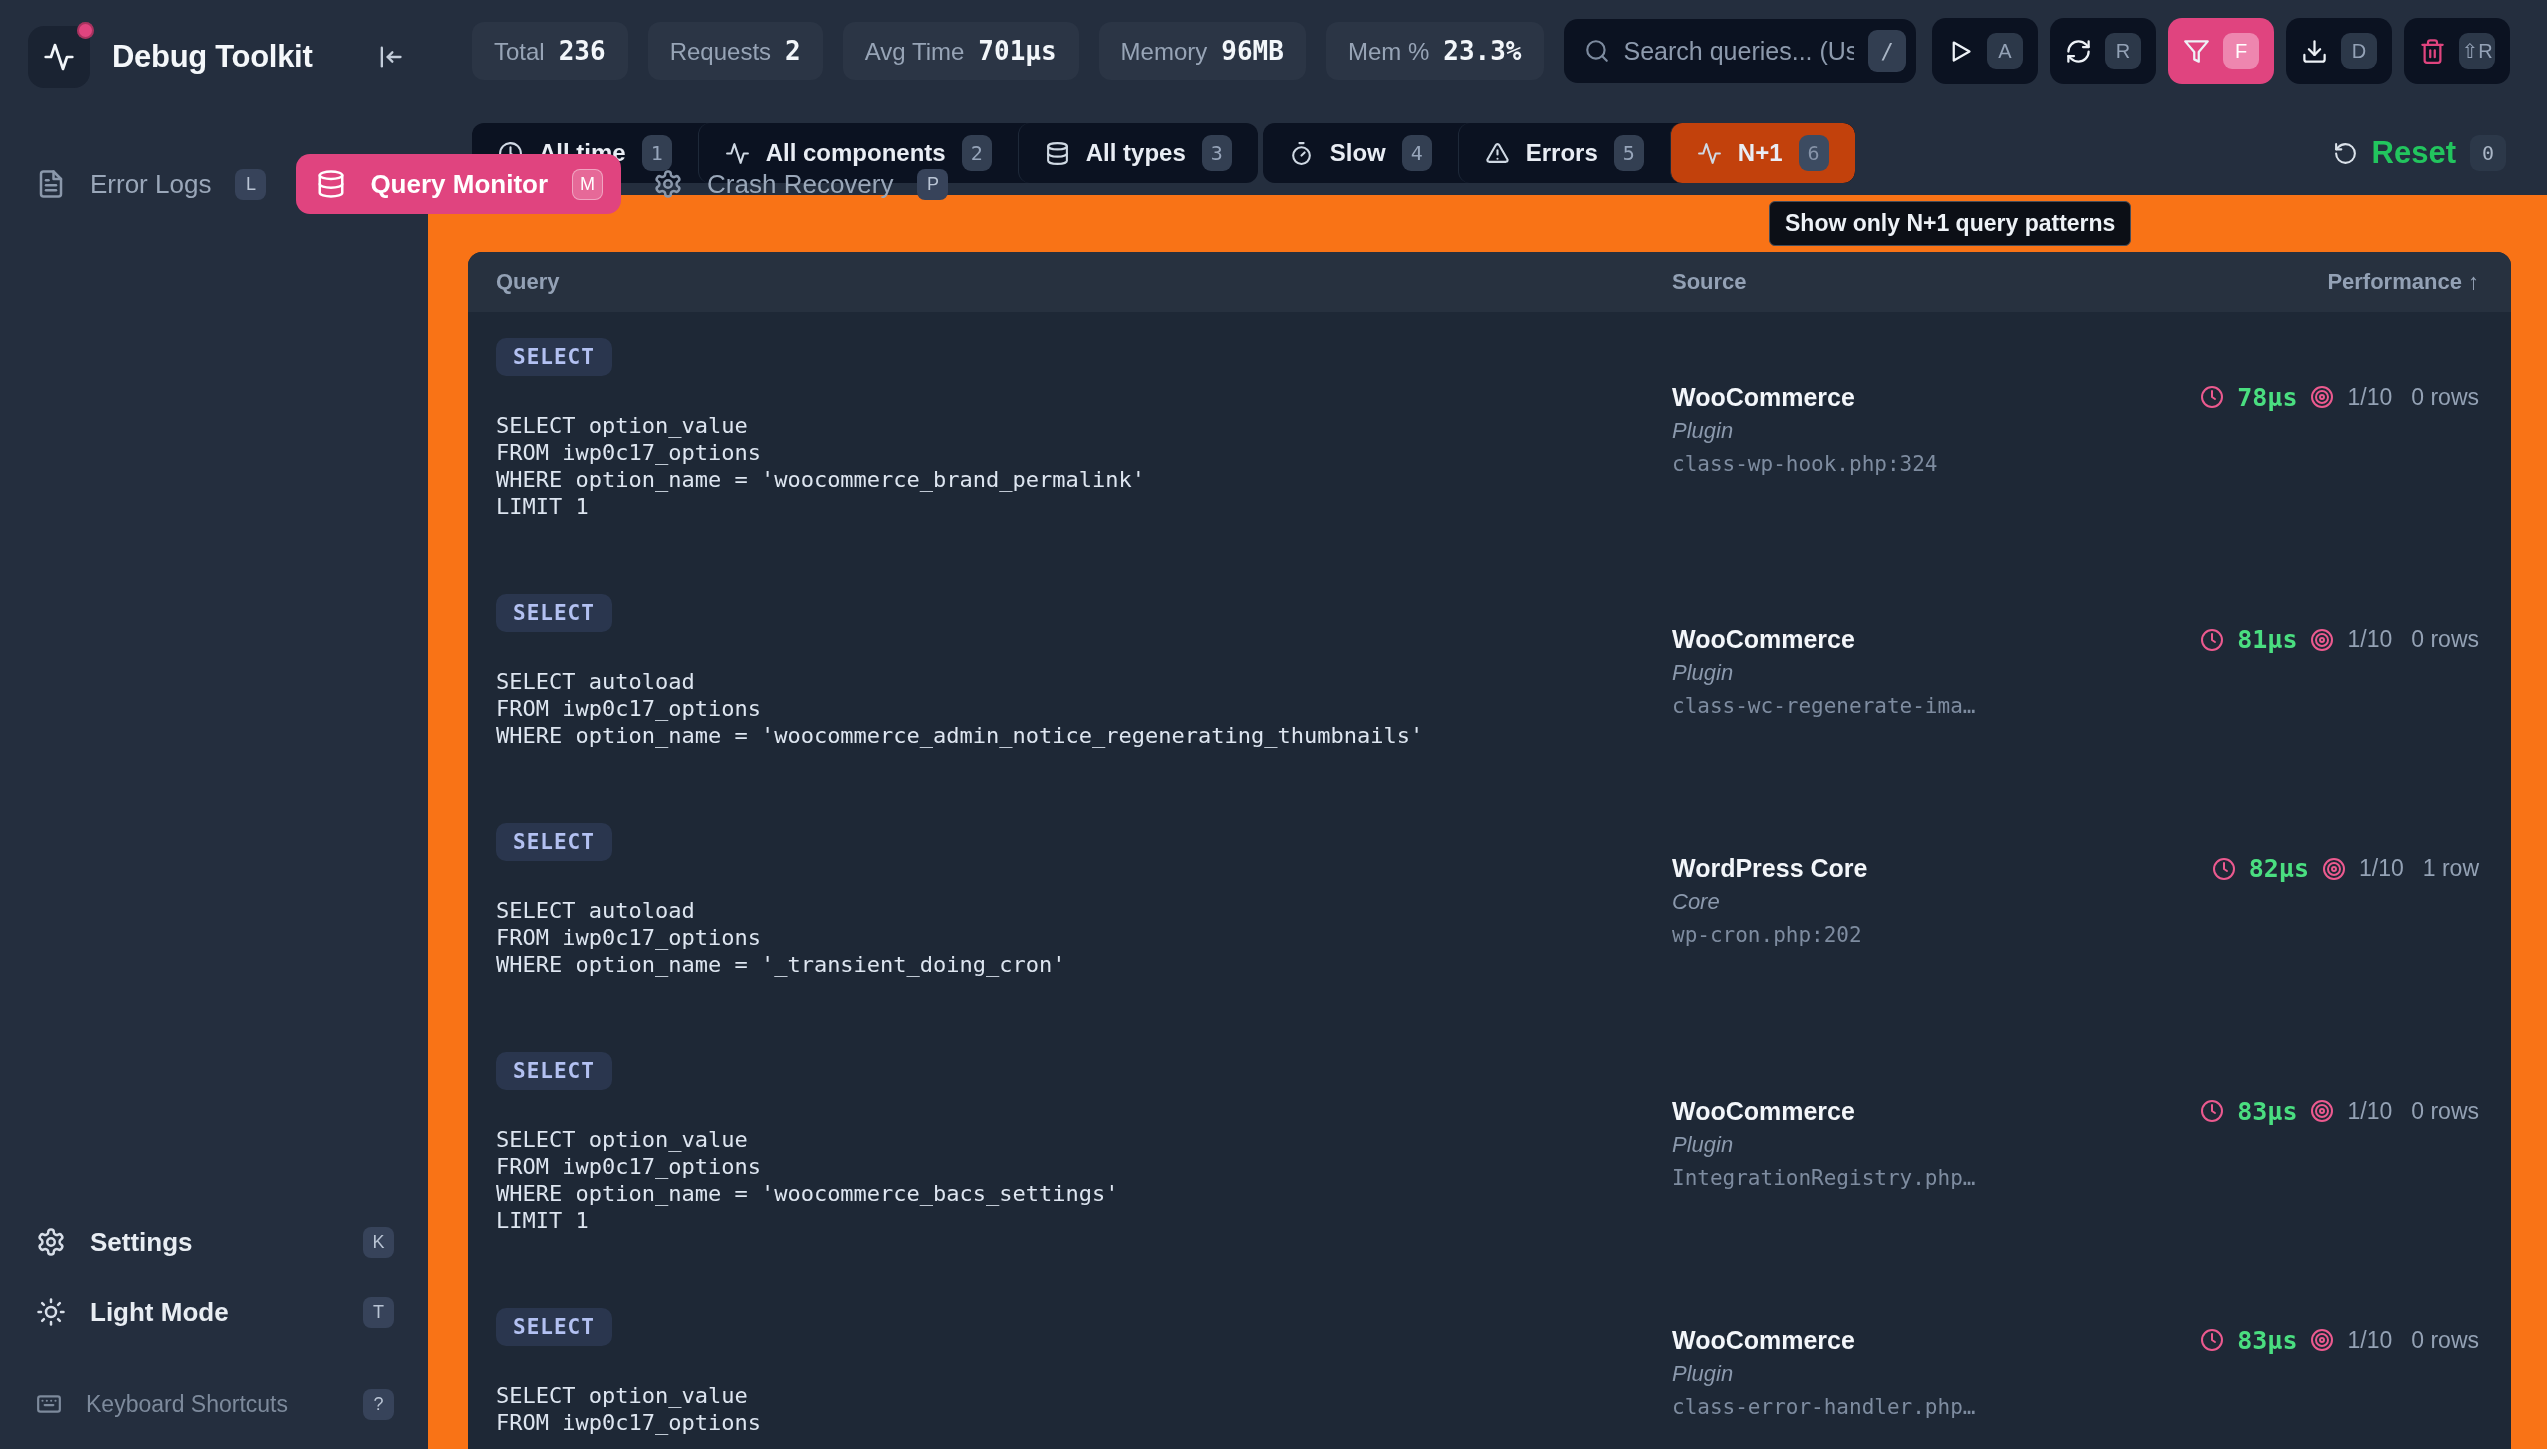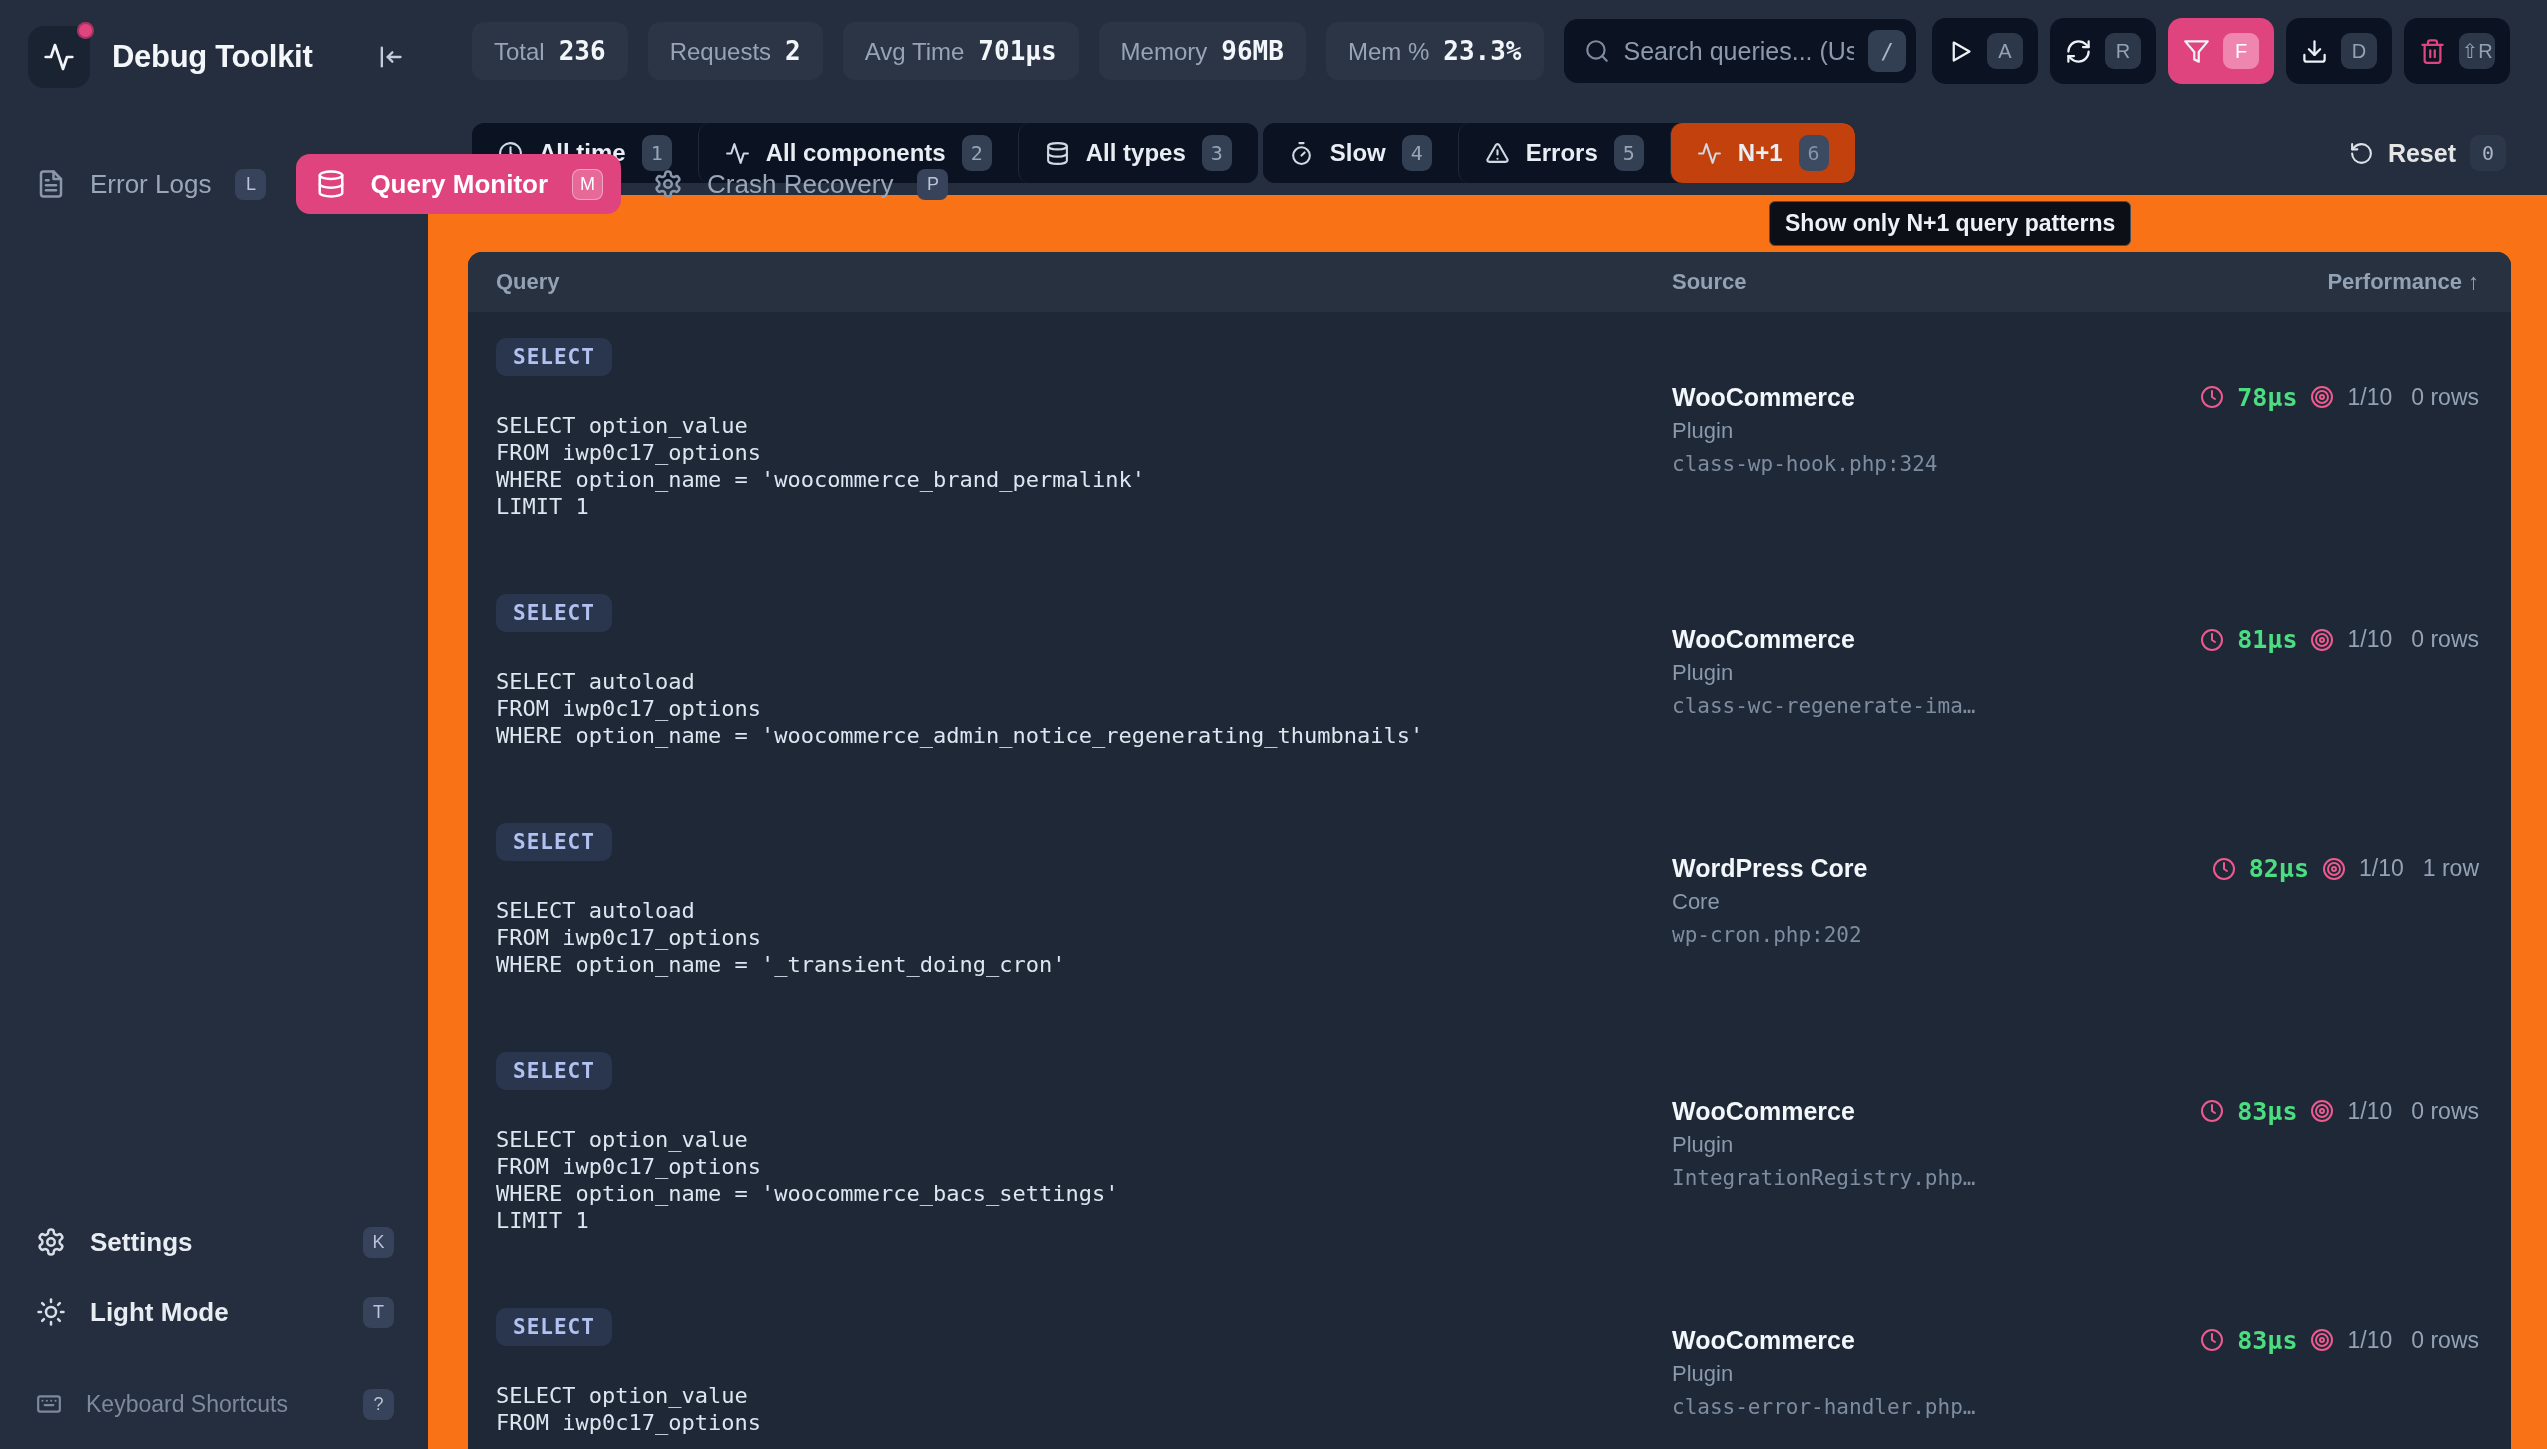--- a/index.html
+++ b/index.html
@@ -66,21 +66,21 @@
   .fgroup{display:flex;background:#0b1221;border-radius:12px;overflow:hidden;}
   .fbtn{display:flex;align-items:center;gap:16px;padding:0 26px;background:none;border:none;cursor:pointer;border-radius:12px;}
   .fbtn + .fbtn{border-left:1px solid #1e2939;}
   .fbtn .ic{width:25px;height:25px;color:#cfd8e3;}
   .fbtn .f-label{font-size:24px;font-weight:600;color:#e9edf4;white-space:nowrap;}
   .fbtn .kbd{min-width:30px;height:36px;background:#333f52;color:#97a5ba;font-size:20px;border-radius:9px;font-family:"DejaVu Sans Mono",monospace;}
   .fbtn.active{background:#c2410c;}
   .fbtn.active .kbd{background:#3c4b61;color:#8794a9;}
   .reset-btn{margin-left:auto;display:flex;align-items:center;gap:14px;background:none;border:none;cursor:pointer;padding:0 4px;}
   .reset-btn .ic{width:25px;height:25px;color:#dbe2ea;}
-  .reset-label{font-size:25px;font-weight:600;color:#e5e5e5;}
+  .reset-label{font-size:31px;font-weight:600;color:#22c55e;}
   .reset-btn .kbd{width:36px;height:36px;background:#2c3849;color:#aab6c6;font-size:20px;border-radius:9px;font-family:"DejaVu Sans Mono",monospace;}
 
   
   .tooltip{position:absolute;left:1769px;top:201px;background:#0c0f16;border:1px solid #454d59;border-radius:6px;padding:8px 15px;font-size:23px;font-weight:600;color:#eef2f7;white-space:nowrap;z-index:5;}
 
   
   .content{position:absolute;left:428px;top:195px;right:0;bottom:0;background:#f97316;overflow:hidden;z-index:1;}
   .table-card{position:absolute;left:40px;top:57px;width:2043px;background:#1e2836;border-radius:14px 14px 0 0;min-height:1294px;}
   .thead{height:60px;background:#27313f;border-radius:14px 14px 0 0;display:flex;align-items:center;}
   .th{font-size:22px;font-weight:600;color:#93a1b5;}
@@ -88,21 +88,21 @@
   .col-s{flex:1;}
   .col-p{text-align:right;padding-right:32px;}
 
   .qrow{display:flex;padding:26px 32px 48px 28px;cursor:pointer;}
   .q-left{width:1176px;flex:none;}
   .q-badge{display:inline-flex;align-items:center;height:38px;padding:0 17px;border-radius:10px;background:#2a364e;color:#b3c1f2;font-size:21px;font-weight:700;letter-spacing:1px;font-family:"DejaVu Sans Mono",monospace;margin-bottom:36px;}
   .q-sql{font-family:"DejaVu Sans Mono",monospace;font-size:22px;line-height:27px;color:#dde5f0;white-space:pre;margin:0;}
   .q-meta{flex:1;display:flex;align-items:center;}
   .q-meta-inner{flex:1;display:flex;justify-content:space-between;align-items:flex-start;}
   .src-name{font-size:25px;font-weight:700;color:#f3f6fa;line-height:32px;}
-  .src-type{font-size:22px;color:#8b99ad;line-height:30px;margin-top:3px;}
+  .src-type{font-size:22px;color:#8b99ad;line-height:30px;margin-top:3px;font-style:italic;}
   .src-file{font-family:"DejaVu Sans Mono",monospace;font-size:21px;color:#7e8ca0;line-height:28px;margin-top:4px;}
   .perf{display:flex;align-items:center;gap:13px;margin-top:2px;white-space:nowrap;}
   .perf .ic{width:24px;height:24px;color:#ec5a8f;}
   .perf-time{font-family:"DejaVu Sans Mono",monospace;font-size:25px;font-weight:700;color:#4ade80;}
   .perf-ratio,.perf-rows{font-size:23px;color:#94a2b5;}
   .perf-rows{margin-left:6px;}
 </style>
 </head>
 <body>
 

